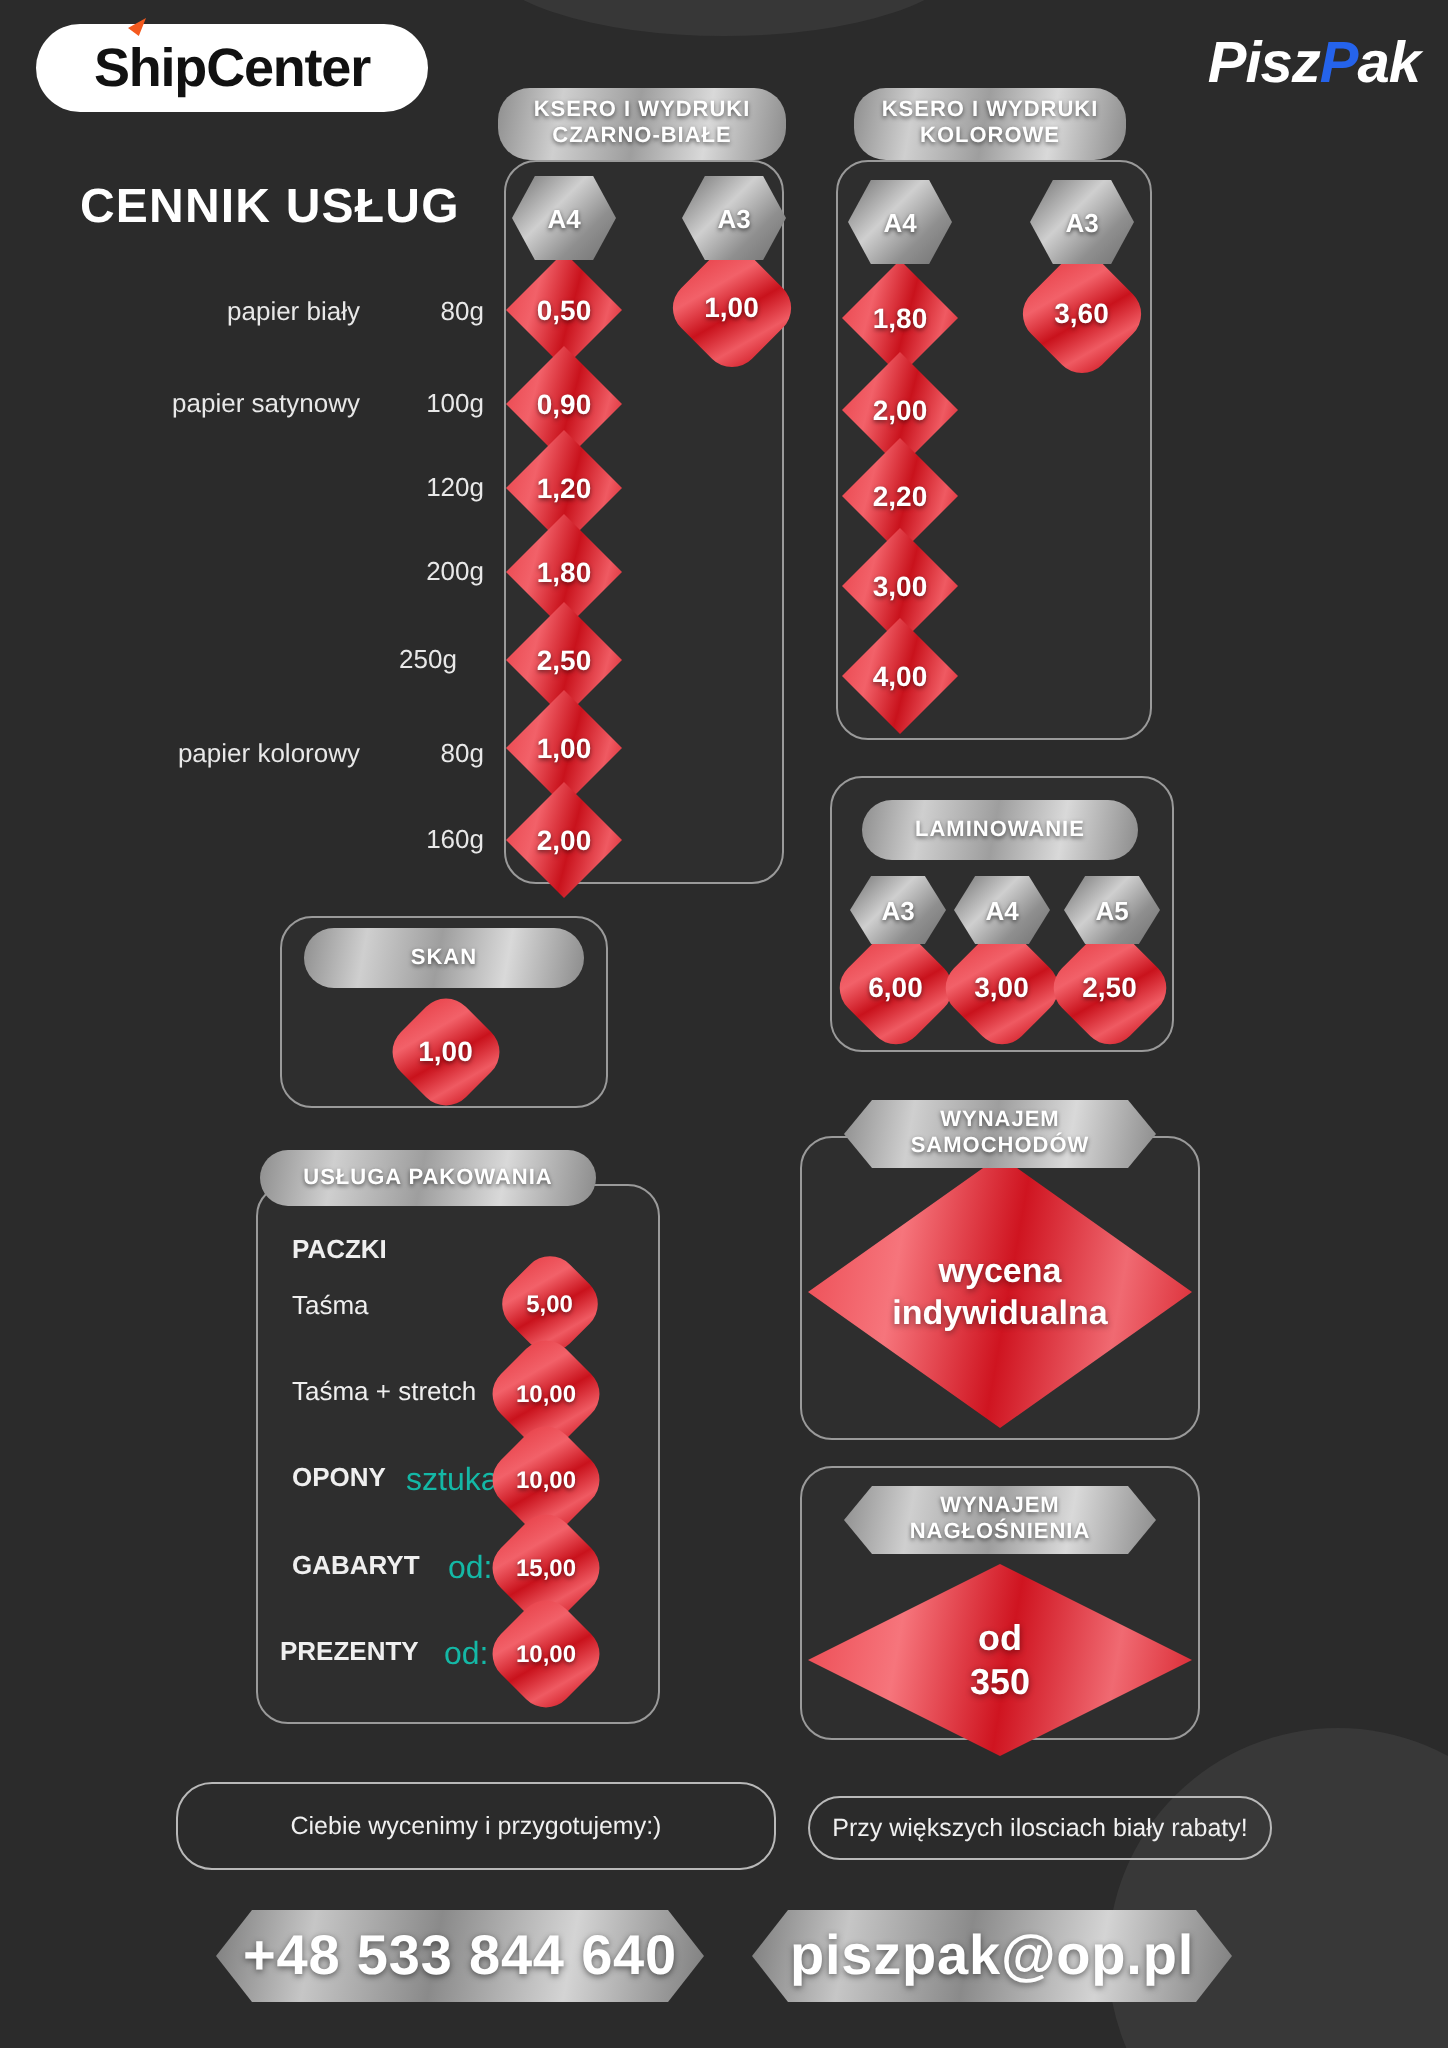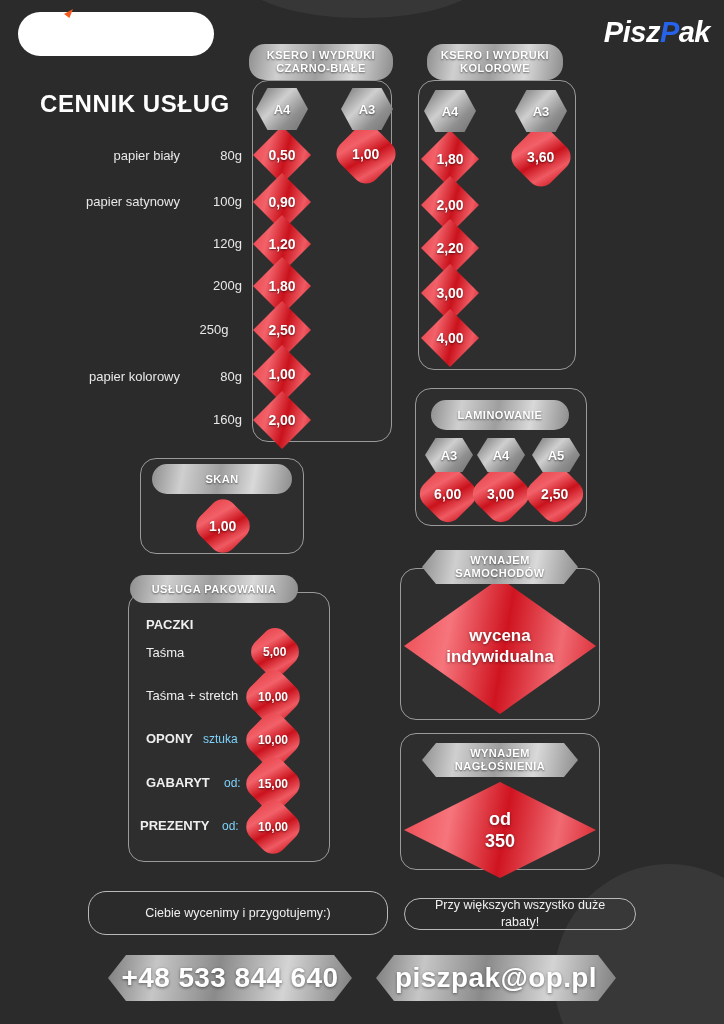--- a/index.html
+++ b/index.html
@@ -98,21 +98,21 @@
     white-space:nowrap;
     padding-left:22px;
   }
   .row-weight{
     position:absolute; font-size:13px; color:#e8e8e8; text-align:right;
     white-space:nowrap;
   }
 
   .pack-name{ position:absolute; font-size:13px; color:#efefef; white-space:nowrap; }
   .pack-name.bold{ font-weight:bold; font-size:13px; }
-  .pack-sub{ position:absolute; font-size:12px; color:#7dd3fc; white-space:nowrap; }
+  .pack-sub{ position:absolute; font-size:16px; color:#14b8a6; white-space:nowrap; }
 
   .bigdiamond{
     position:absolute;
     display:flex; align-items:center; justify-content:center; text-align:center;
     color:#fff; font-weight:bold; font-size:17px; line-height:1.25;
     text-shadow:0 1px 3px rgba(0,0,0,.45);
     background:linear-gradient(100deg,#ec4a52 0%,#f6757c 25%,#cf1420 52%,#f06a72 78%,#d8242e 100%);
     clip-path:polygon(50% 0,100% 50%,50% 100%,0 50%);
   }
 
@@ -132,20 +132,21 @@
     text-shadow:0 1px 3px rgba(0,0,0,.5);
   }
 </style>
 </head>
 <body>
 
 <div id="bg-top-ellipse"></div>
 <div id="bg-corner-curve"></div>
 
 <div id="shipcenter-logo">
+  <span class="txt">ShipCenter</span>
   <span class="tick"></span>
 </div>
 
 <div id="piszpak-logo">
   <span>Pisz</span><span class="b">P</span><span>ak</span>
 </div>
 
 <div id="page-title">CENNIK USŁUG</div>
 
 <div class="pill-head pill-round" style="left:249px; top:44px; width:144px; height:36px; flex-direction:column;">
@@ -325,21 +326,21 @@
     <div>350</div>
   </div>
 </div>
 
 <div class="note" style="left:88px; top:891px; width:300px; height:44px;">
   <div>
     <div>Ciebie wycenimy i  przygotujemy:)</div>
   </div>
 </div>
 <div class="note" style="left:404px; top:898px; width:232px; height:32px;">
-  <span>Przy większych wszystko duże rabaty!</span>
+  <span>Przy większych ilosciach biały rabaty!</span>
 </div>
 
 <div class="contact" style="left:108px; top:955px; width:244px; height:46px;">
   <span>+48 533 844 640</span>
 </div>
 <div class="contact" style="left:376px; top:955px; width:240px; height:46px;">
   <span>piszpak@op.pl</span>
 </div>
 
 </body></html>

